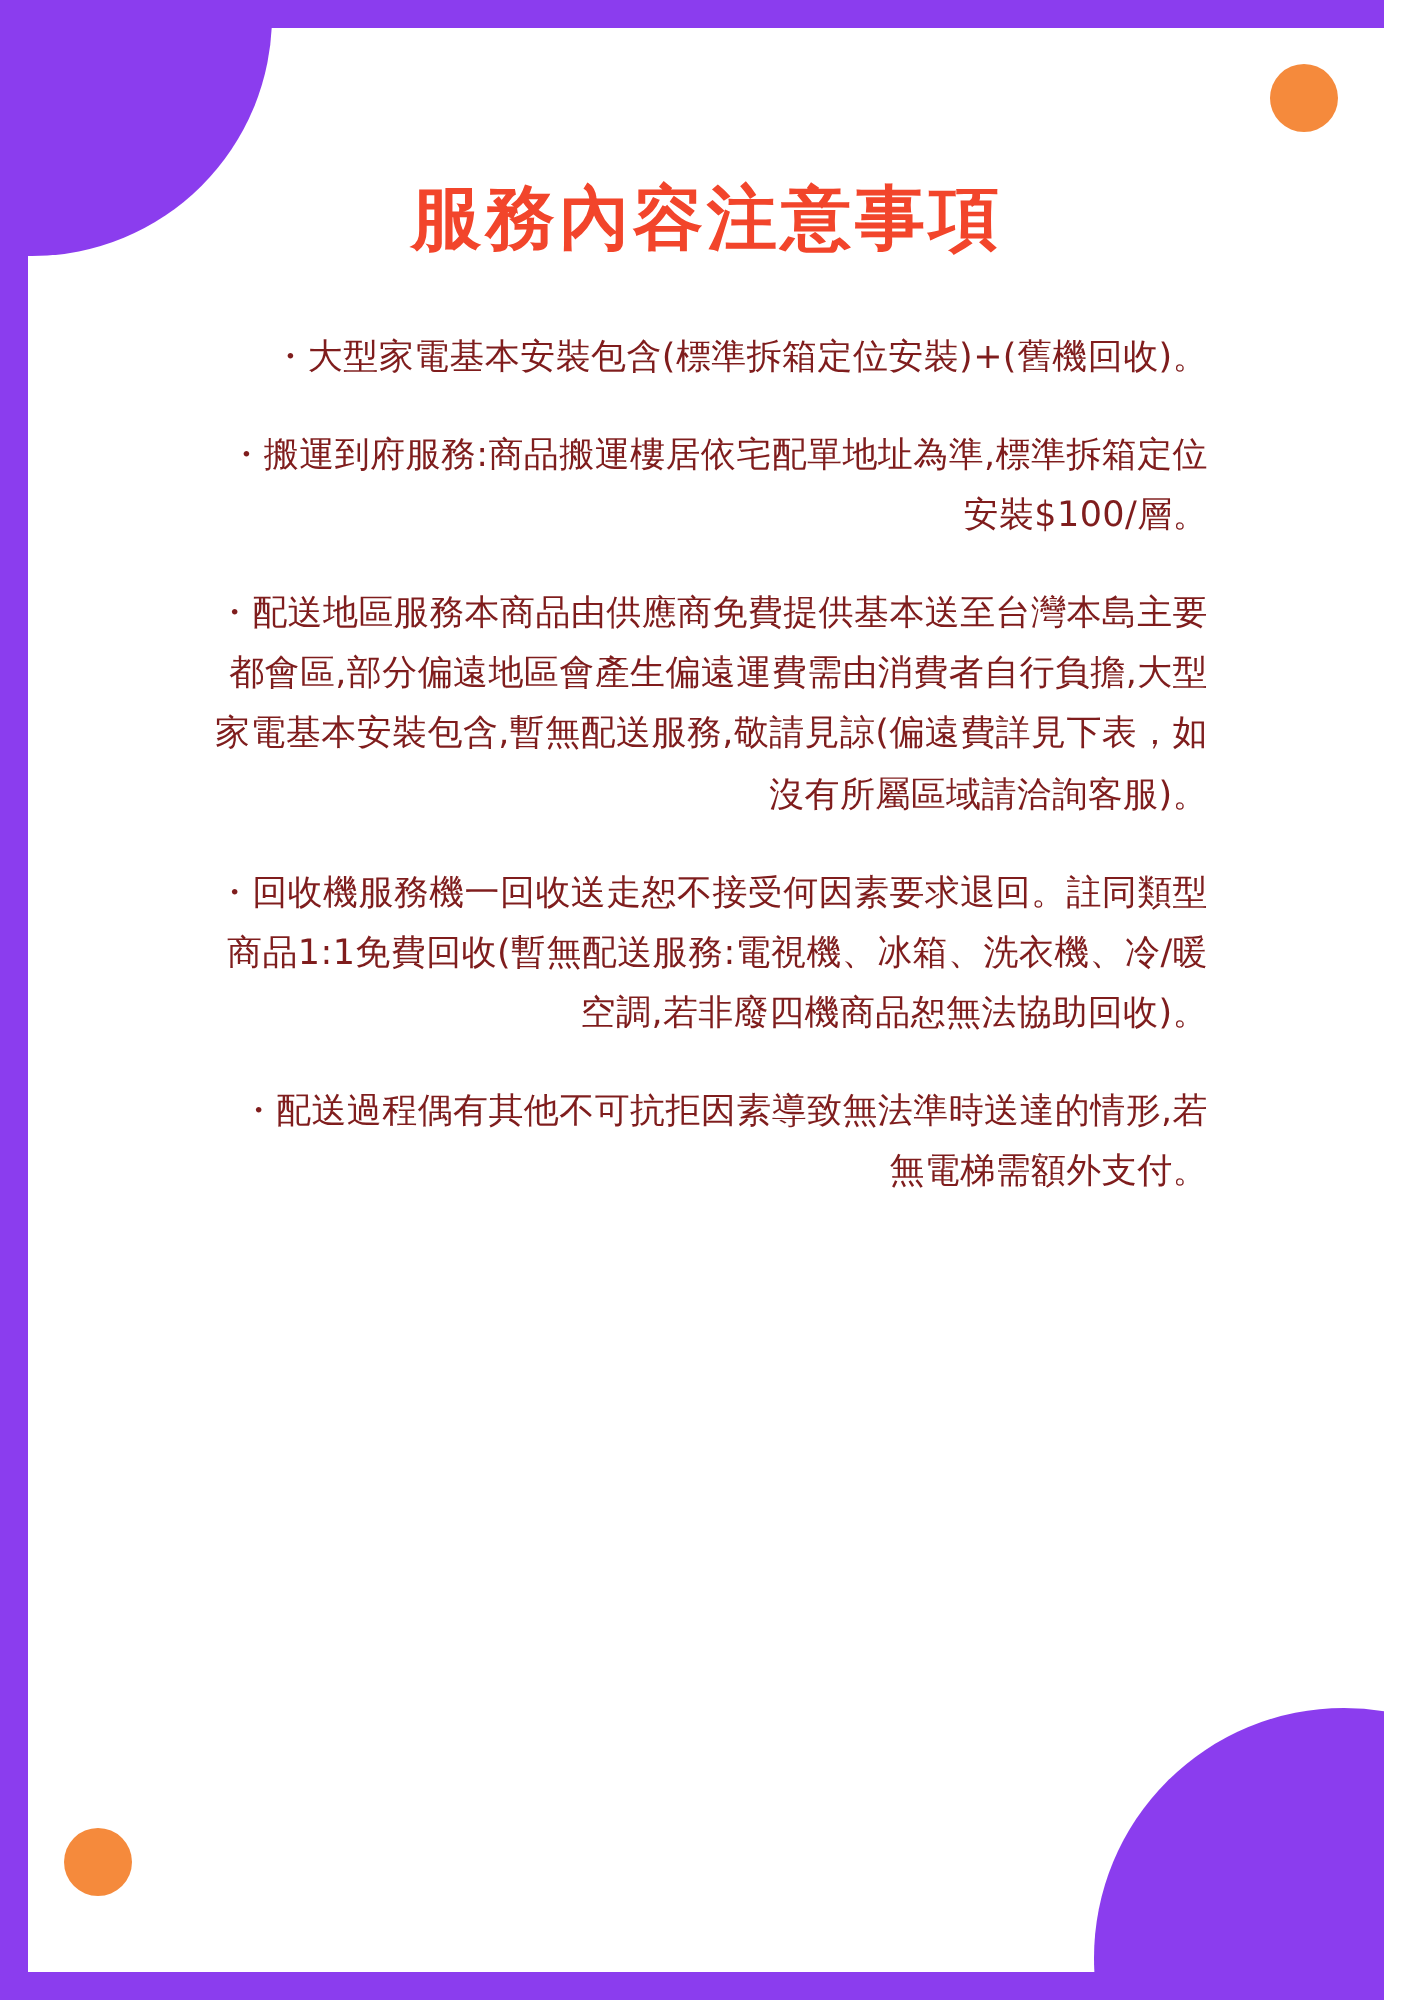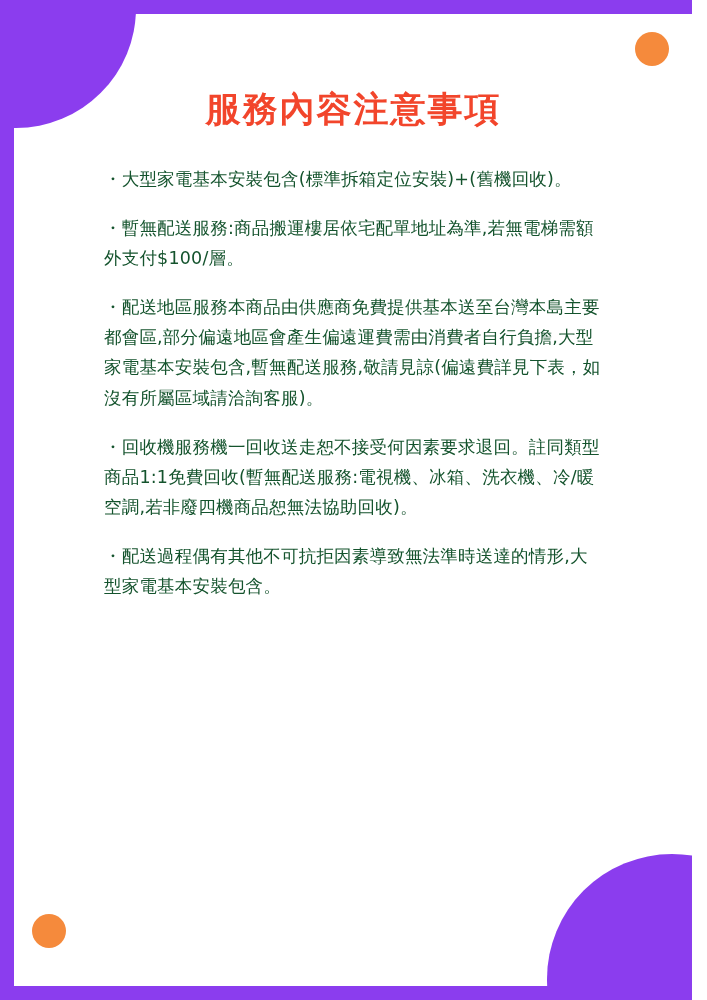--- a/index.html
+++ b/index.html
@@ -101,23 +101,23 @@
   }
   .body-block {
     position: absolute;
     top: 150px;
     left: 90px;
     width: 500px;
   }
   .para {
     font-size: 17.5px;
     line-height: 1.72;
-    color: #14532d;
+    color: #7f1d1d;
     margin: 0 0 19px 0;
-    text-align: left;
+    text-align: right;
     letter-spacing: 0.2px;
     font-family: "DejaVu Sans", sans-serif;
   }
 </style>
 </head>
 <body>
 
 <div class="page">
 
   <div class="inner-bg">
@@ -127,20 +127,20 @@
     <div class="deco-dot-bl"></div>
   </div>
 
   <div class="frame"></div>
 
   <div class="content">
     <div class="title">服務內容注意事項</div>
 
     <div class="body-block">
       <p class="para">・大型家電基本安裝包含(標準拆箱定位安裝)+(舊機回收)。</p>
-      <p class="para">・暫無配送服務:商品搬運樓居依宅配單地址為準,若無電梯需額外支付$100/層。</p>
+      <p class="para">・搬運到府服務:商品搬運樓居依宅配單地址為準,標準拆箱定位安裝$100/層。</p>
       <p class="para">・配送地區服務本商品由供應商免費提供基本送至台灣本島主要都會區,部分偏遠地區會產生偏遠運費需由消費者自行負擔,大型家電基本安裝包含,暫無配送服務,敬請見諒(偏遠費詳見下表，如沒有所屬區域請洽詢客服)。</p>
       <p class="para">・回收機服務機一回收送走恕不接受何因素要求退回。註同類型商品1:1免費回收(暫無配送服務:電視機、冰箱、洗衣機、冷/暖空調,若非廢四機商品恕無法協助回收)。</p>
-      <p class="para">・配送過程偶有其他不可抗拒因素導致無法準時送達的情形,大型家電基本安裝包含。</p>
+      <p class="para">・配送過程偶有其他不可抗拒因素導致無法準時送達的情形,若無電梯需額外支付。</p>
     </div>
   </div>
 
 </div>
 
 </body></html>

